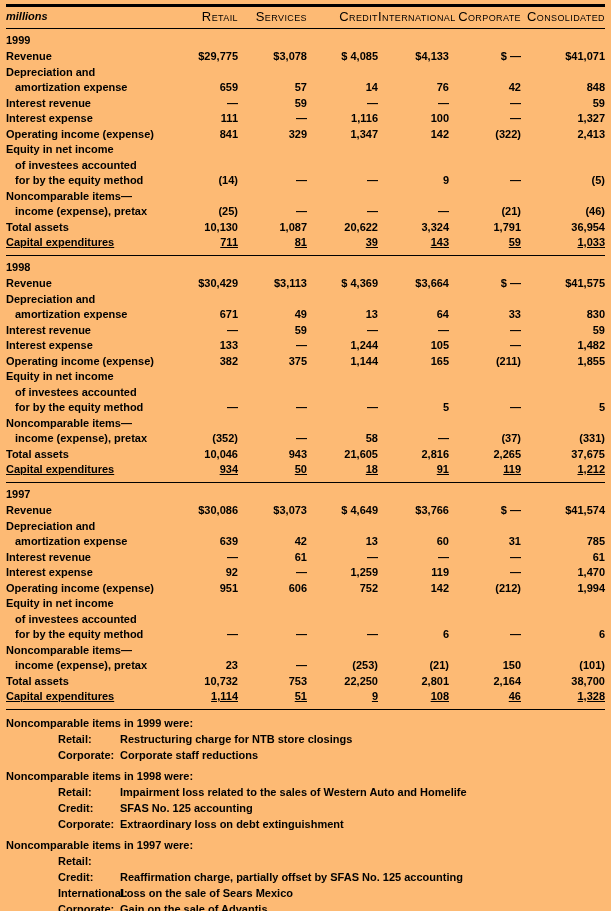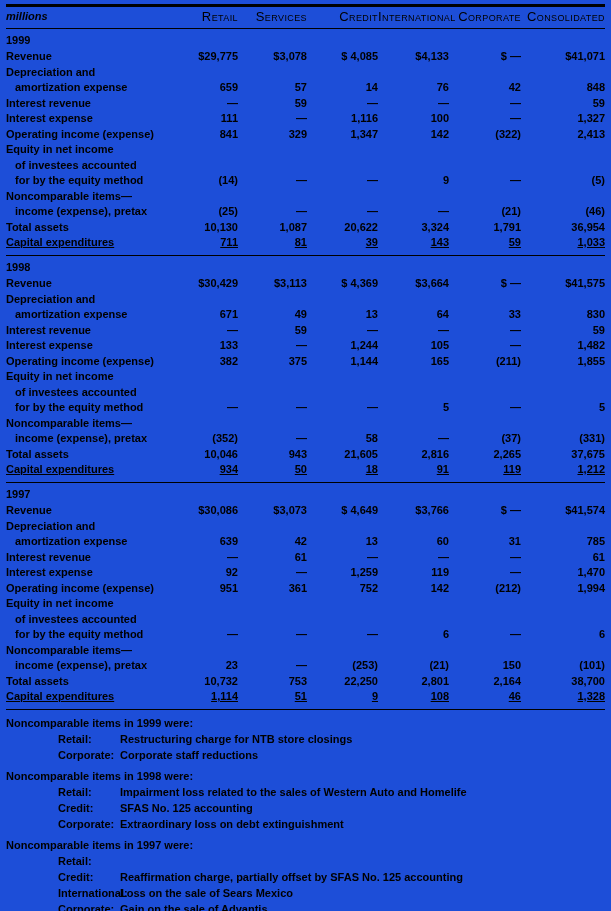--- a/index.html
+++ b/index.html
@@ -3,21 +3,21 @@
 <meta charset="utf-8">
 <style>
   * { box-sizing: border-box; }
   html, body { margin: 0; padding: 0; background: #ffffff; color: #000000; }
   body { font-family: "Liberation Sans", sans-serif; }
   .page {
     width: 611px;
     height: 911px;
     padding: 4px 6px 0 6px;
     overflow: hidden;
-    background: #1d4ed8;
+    background: #fdba74;
   }
   .topbar { height: 3px; background: #000; margin-bottom: 1px; }
 
   table.seg {
     width: 100%;
     border-collapse: collapse;
     table-layout: fixed;
     font-size: 11px;
     line-height: 15.5px;
   }
@@ -356,21 +356,21 @@
           <td class="num">1,259</td>
           <td class="num">119</td>
           <td class="num">—</td>
           <td class="num">1,470</td>
         </tr>
         <tr>
           <td class="label-cell">
             <div>Operating income (expense)</div>
           </td>
           <td class="num">951</td>
-          <td class="num">361</td>
+          <td class="num">606</td>
           <td class="num">752</td>
           <td class="num">142</td>
           <td class="num">(212)</td>
           <td class="num">1,994</td>
         </tr>
         <tr>
           <td class="label-cell">
             <div>Equity in net income</div>
             <div class="cont">of investees accounted</div>
             <div class="cont">for by the equity method</div>

